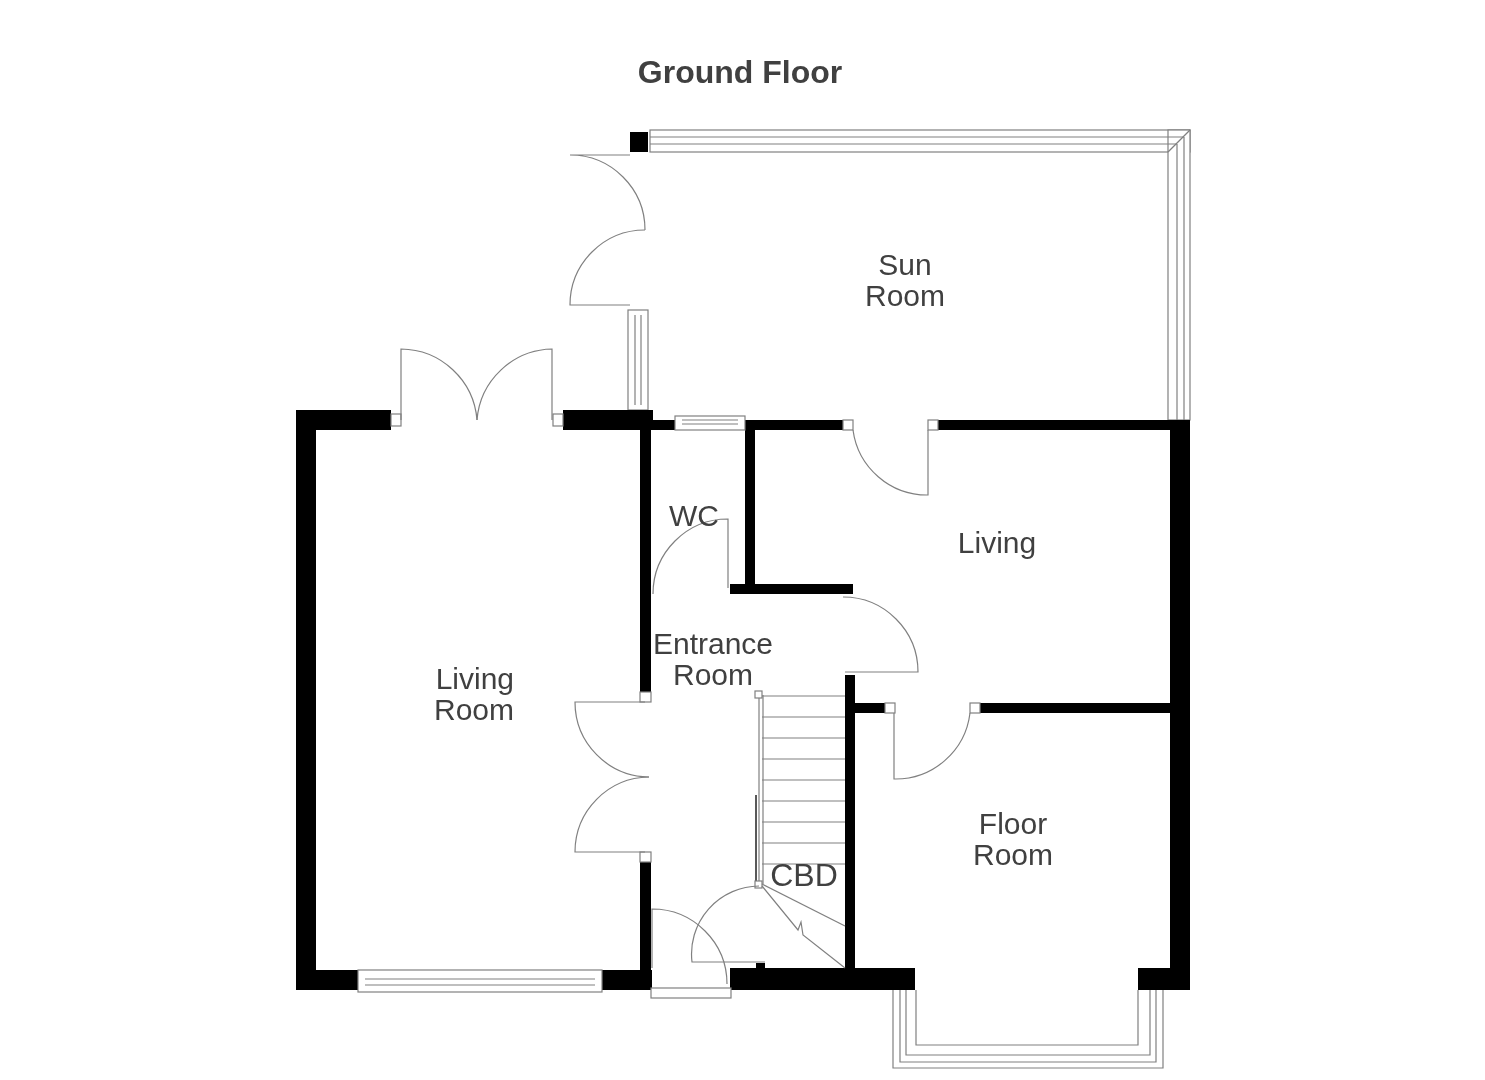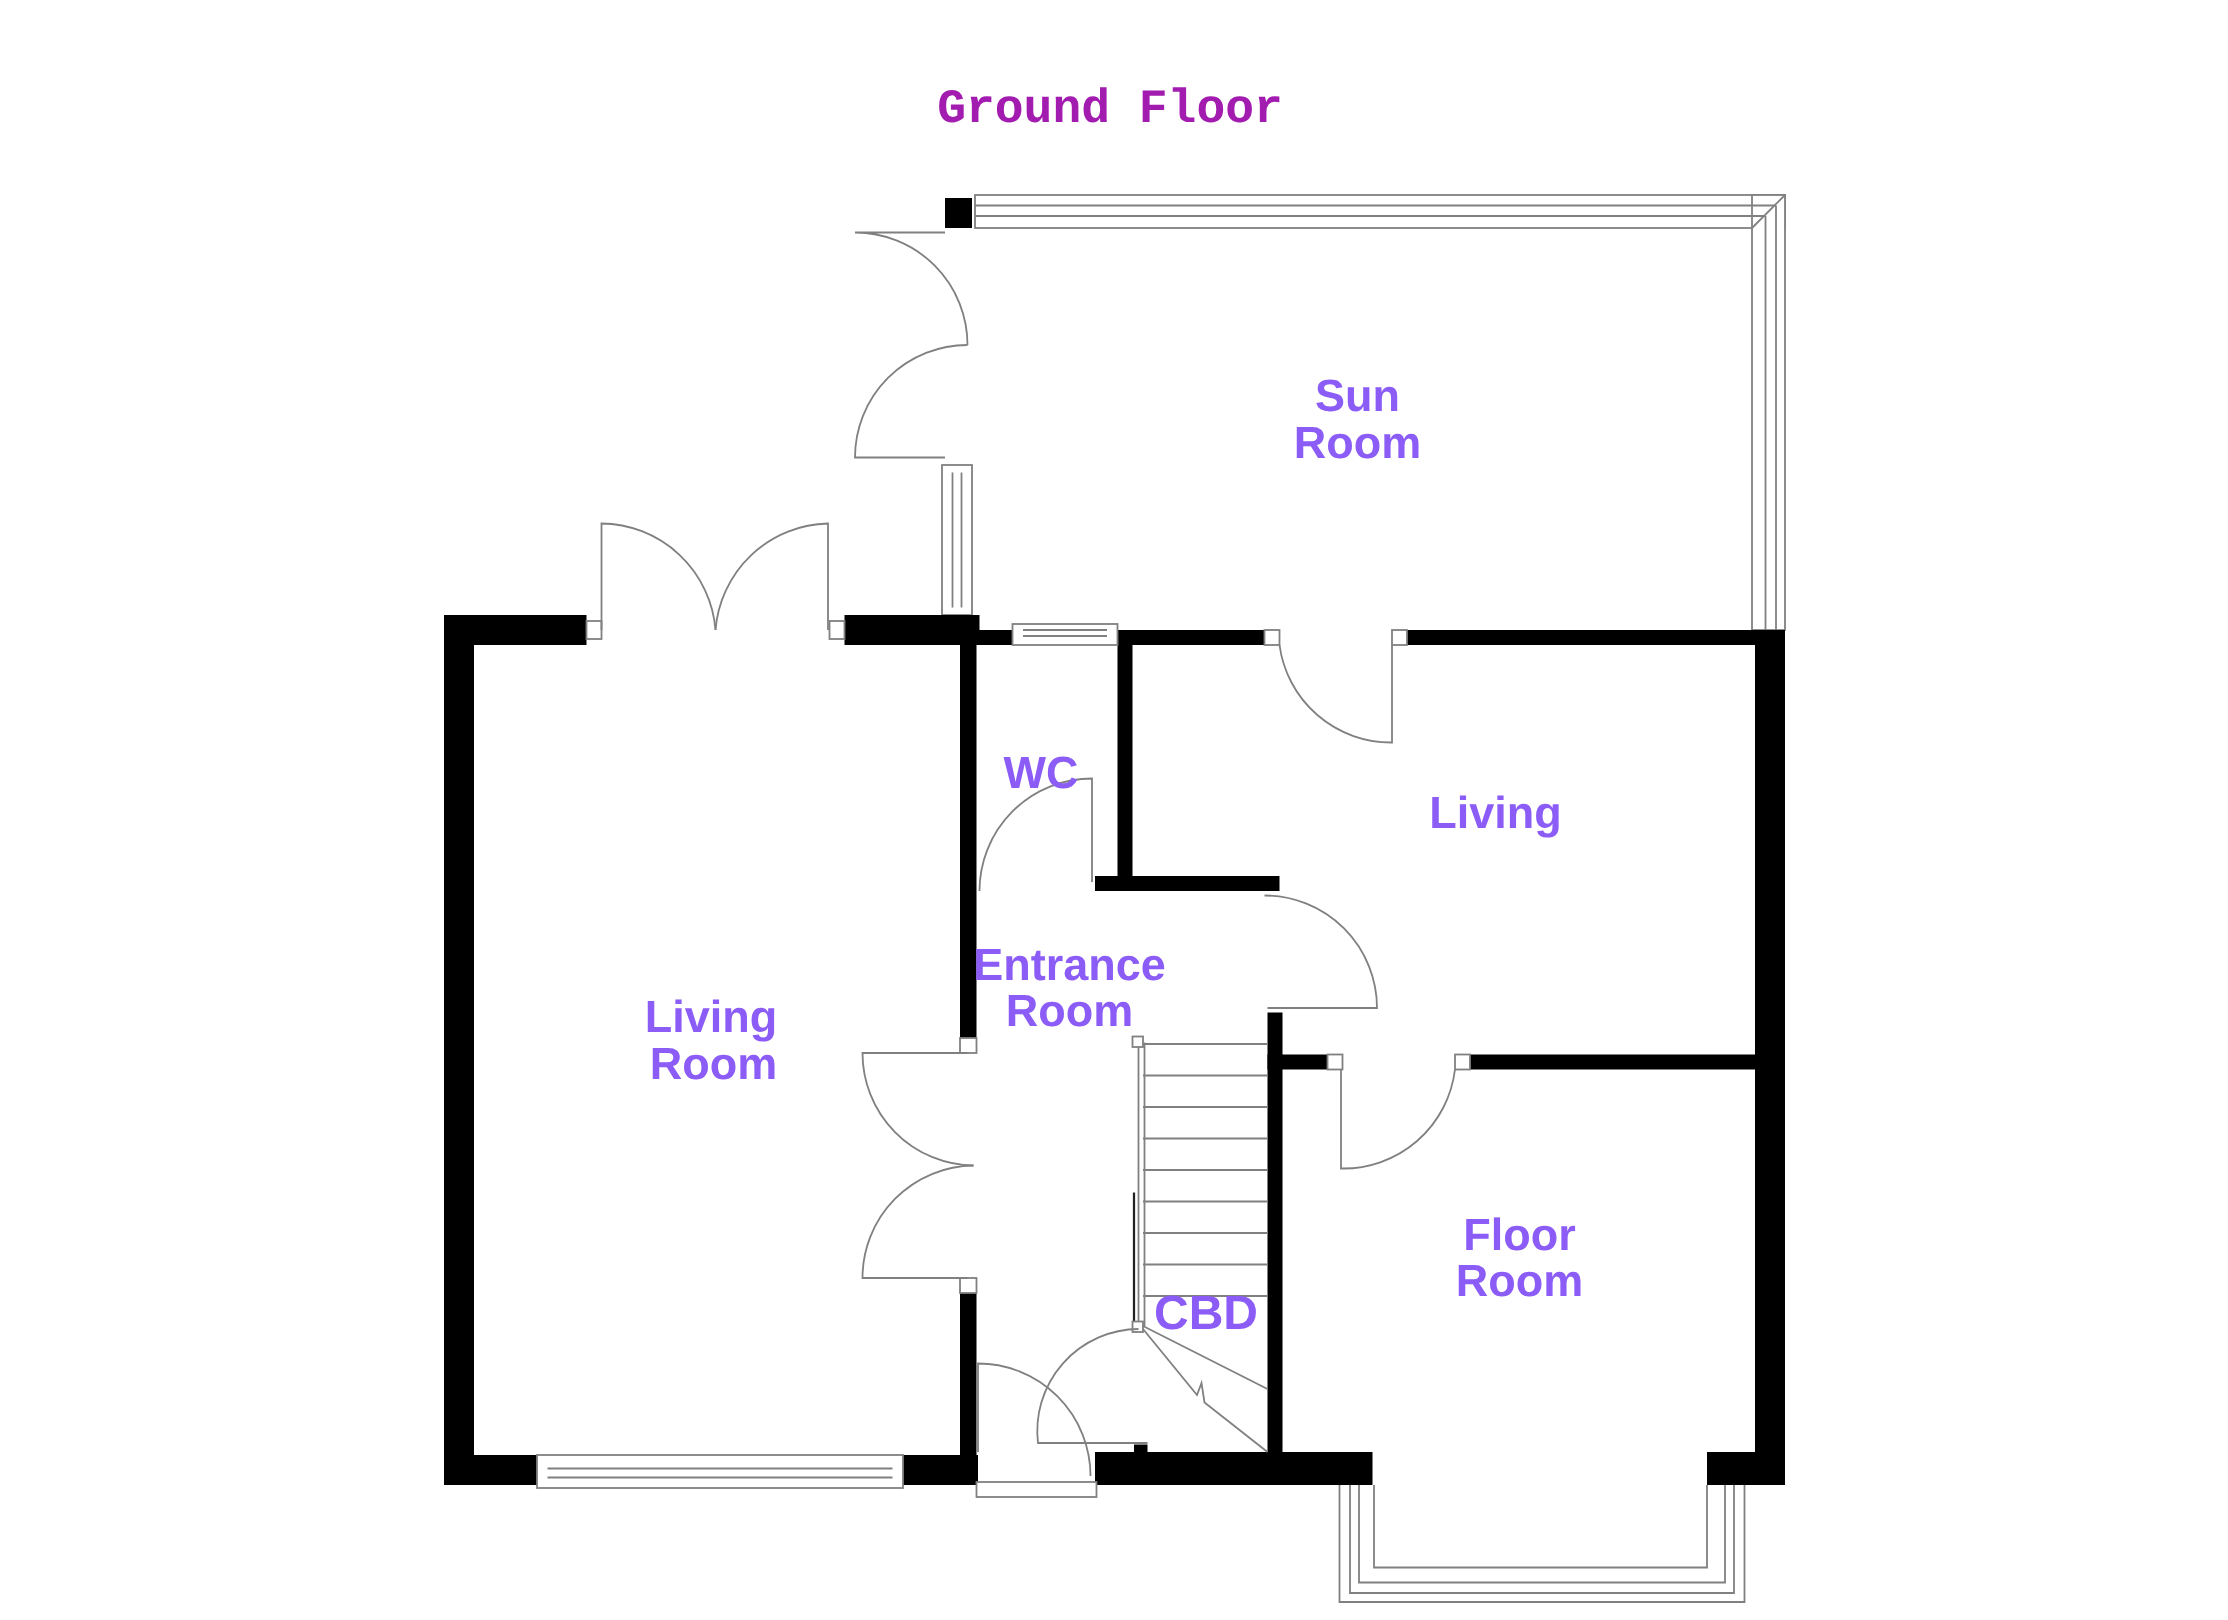--- a/index.html
+++ b/index.html
@@ -2,24 +2,24 @@
 <html><head>
 <meta charset="utf-8">
 <style>
   html, body { margin: 0; padding: 0; background: #ffffff; }
   body { width: 1485px; height: 1080px; position: relative; overflow: hidden;
          font-family: "Liberation Sans", sans-serif; }
   #plan { position: absolute; left: 0; top: 0; }
   .wall { fill: #000000; }
   .thin { fill: none; stroke: #808080; stroke-width: 1.2; }
   .win  { fill: #ffffff; stroke: #808080; stroke-width: 1.2; }
-  .lbl { position: absolute; font-weight: bold; color: #8b5cf6; text-align: center;
+  .lbl { position: absolute; font-weight: normal; color: #404040; text-align: center;
          font-size: 30px; line-height: 31px; transform: translateX(-50%); white-space: nowrap; }
-  .title { position: absolute; font-weight: bold; font-size: 32px; color: #a21caf;
-           left: 740px; top: 54px; transform: translateX(-50%); font-family: Liberation Mono, monospace; }
+  .title { position: absolute; font-weight: bold; font-size: 32px; color: #404040;
+           left: 740px; top: 54px; transform: translateX(-50%); }
 </style>
 </head>
 <body>
 
 <svg id="plan" width="1485" height="1080" viewBox="0 0 1485 1080">
 
   <g>
     <rect class="win" x="650" y="130" width="540" height="22"></rect>
     <rect class="win" x="1168" y="130" width="22" height="290"></rect>
     <line class="thin" x1="650" y1="137" x2="1184" y2="137"></line>

